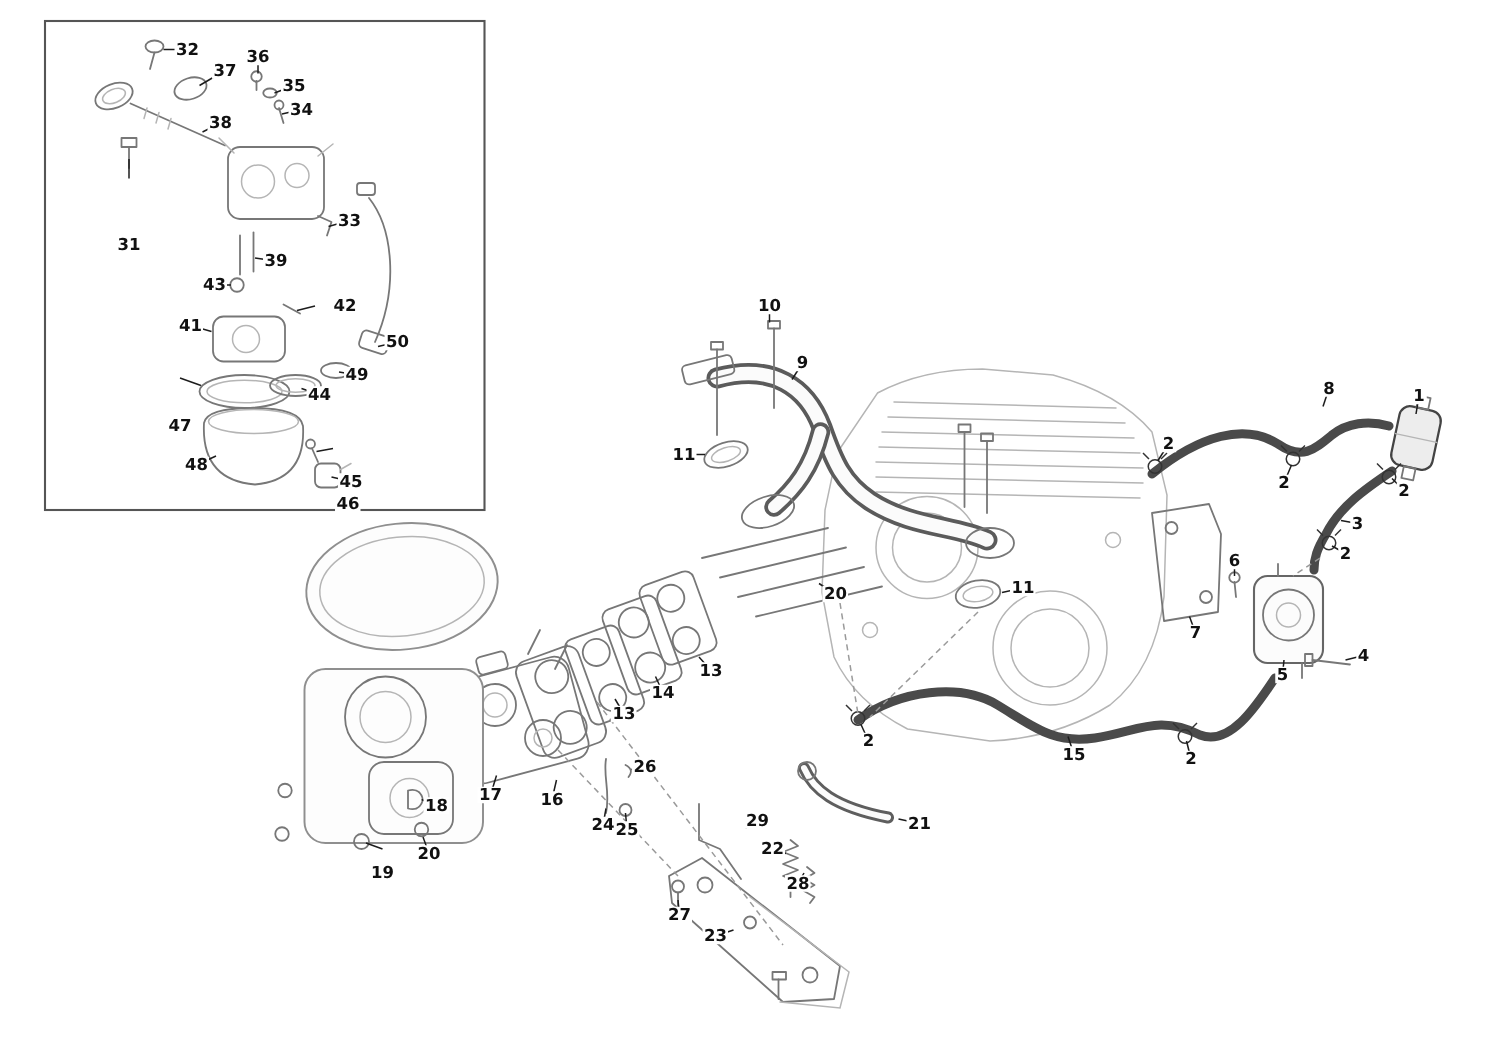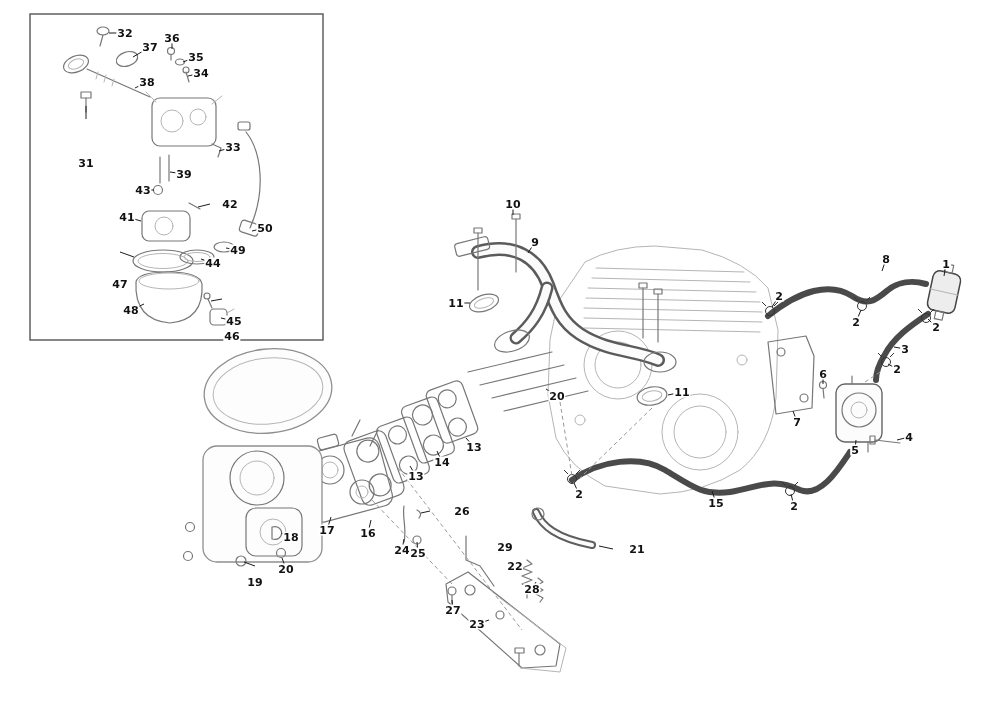--- a/index.html
+++ b/index.html
@@ -412,28 +412,28 @@
       <div class="part-label" style="left: 682px; top: 392px;">11</div>
       <div class="part-label" style="left: 797px; top: 422px;">7</div>
       <div class="part-label" style="left: 474px; top: 447px;">13</div>
       <div class="part-label" style="left: 442px; top: 462px;">14</div>
       <div class="part-label" style="left: 909px; top: 437px;">4</div>
       <div class="part-label" style="left: 855px; top: 450px;">5</div>
       <div class="part-label" style="left: 416px; top: 476px;">13</div>
       <div class="part-label" style="left: 579px; top: 494px;">2</div>
       <div class="part-label" style="left: 716px; top: 503px;">15</div>
       <div class="part-label" style="left: 794px; top: 506px;">2</div>
-      <div class="part-label" style="left: 430px; top: 511px; margin-left: 32px;">26</div>
+      <div class="part-label" style="left: 430px; top: 511px;">26</div>
       <div class="part-label" style="left: 327px; top: 530px;">17</div>
       <div class="part-label" style="left: 368px; top: 533px;">16</div>
       <div class="part-label" style="left: 291px; top: 537px;">18</div>
       <div class="part-label" style="left: 402px; top: 550px;">24</div>
       <div class="part-label" style="left: 418px; top: 553px;">25</div>
       <div class="part-label" style="left: 505px; top: 547px;">29</div>
-      <div class="part-label" style="left: 613px; top: 549px; margin-left: 24px;">21</div>
+      <div class="part-label" style="left: 613px; top: 549px;">21</div>
       <div class="part-label" style="left: 515px; top: 566px;">22</div>
       <div class="part-label" style="left: 255px; top: 582px; text-align: center;">19</div>
       <div class="part-label" style="left: 286px; top: 569px;">20</div>
       <div class="part-label" style="left: 532px; top: 589px;">28</div>
       <div class="part-label" style="left: 453px; top: 610px;">27</div>
       <div class="part-label" style="left: 477px; top: 624px;">23</div>
     </div>
 
 </div>
 

